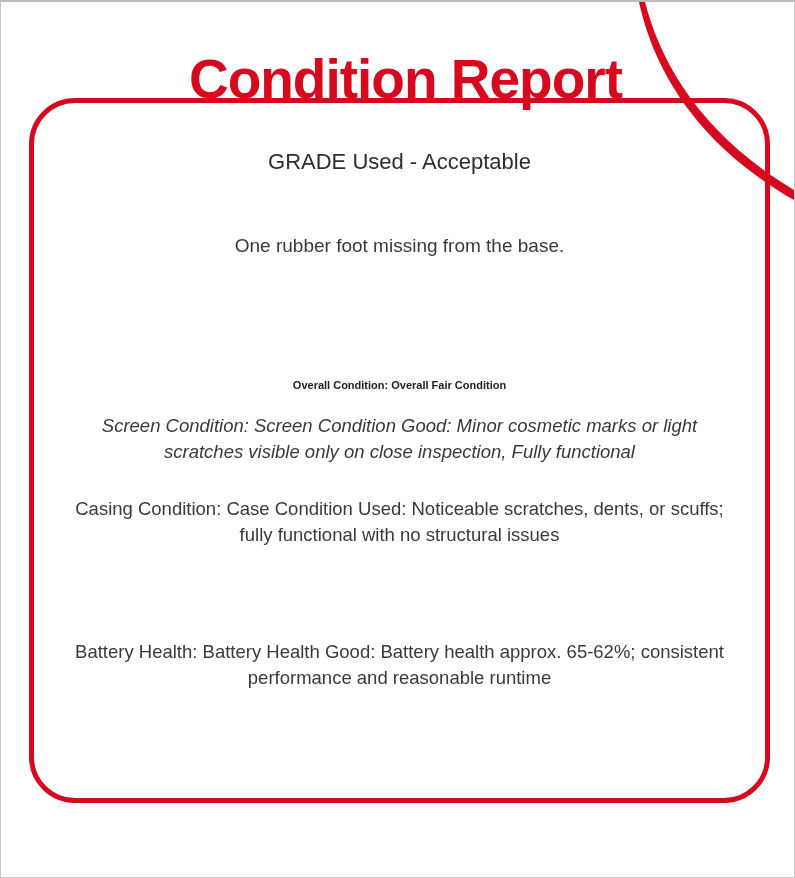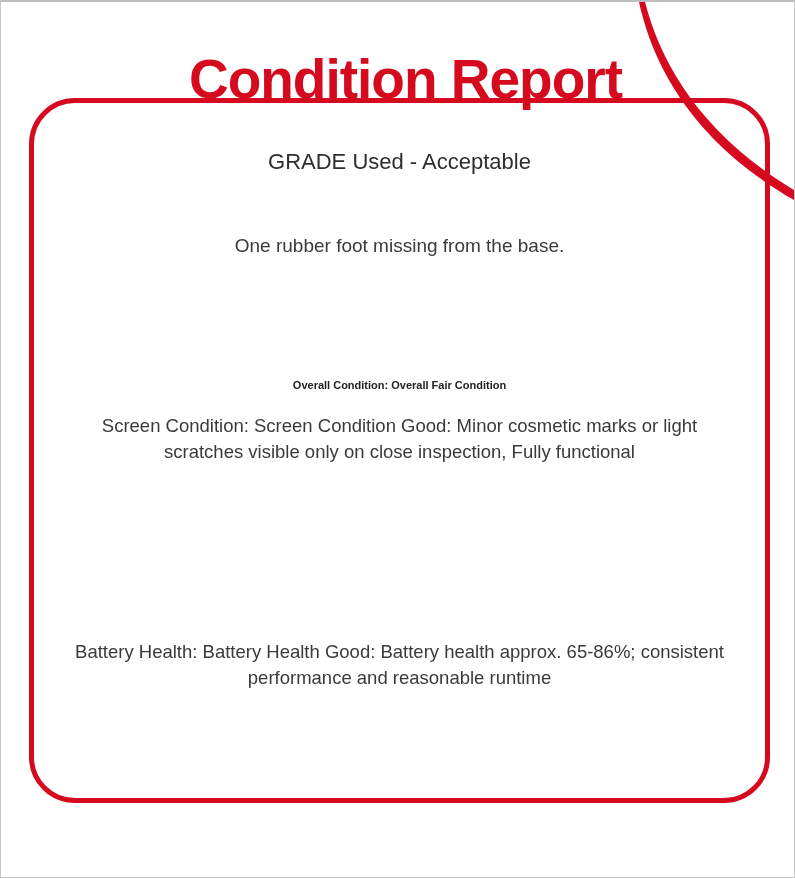--- a/index.html
+++ b/index.html
@@ -71,21 +71,21 @@
     color: #222222;
     margin-top: 45px;
   }
   .section-text {
     font-size: 18.5px;
     line-height: 26px;
     color: #3a3a3a;
     margin: 0 auto;
     max-width: 660px;
   }
-  .section-screen   { top: 310px; }
+  .section-screen   { top: 310px; font-style: italic; }
   .section-casing   { top: 393px; }
   .section-keyboard { top: 463px; }
   .section-battery  { top: 536px; }
 </style>
 </head>
 <body>
 
 <div class="page">
 
   <h1 class="report-title">Condition Report</h1>
@@ -99,21 +99,24 @@
     <div class="centered-text grade-heading">GRADE Used - Acceptable</div>
 
     <div class="centered-text note-text">One rubber foot missing from the base.</div>
 
     <div class="centered-text overall-condition">Overall Condition: Overall Fair Condition</div>
 
     <div class="centered-text section-screen">
       <p class="section-text">Screen Condition: Screen Condition Good: Minor cosmetic marks or light scratches visible only on close inspection, Fully functional</p>
     </div>
 
+    <div class="centered-text section-casing">
+      <p class="section-text">Casing Condition: Case Condition Used: Noticeable scratches, dents, or scuffs; fully functional with no structural issues</p>
+    </div>
 
 
     <div class="centered-text section-battery">
-      <p class="section-text">Battery Health: Battery Health Good: Battery health approx. 65-86%; consistent performance and reasonable runtime</p>
+      <p class="section-text">Battery Health: Battery Health Good: Battery health approx. 65-62%; consistent performance and reasonable runtime</p>
     </div>
 
   </div>
 
 </div>
 
 </body></html>

